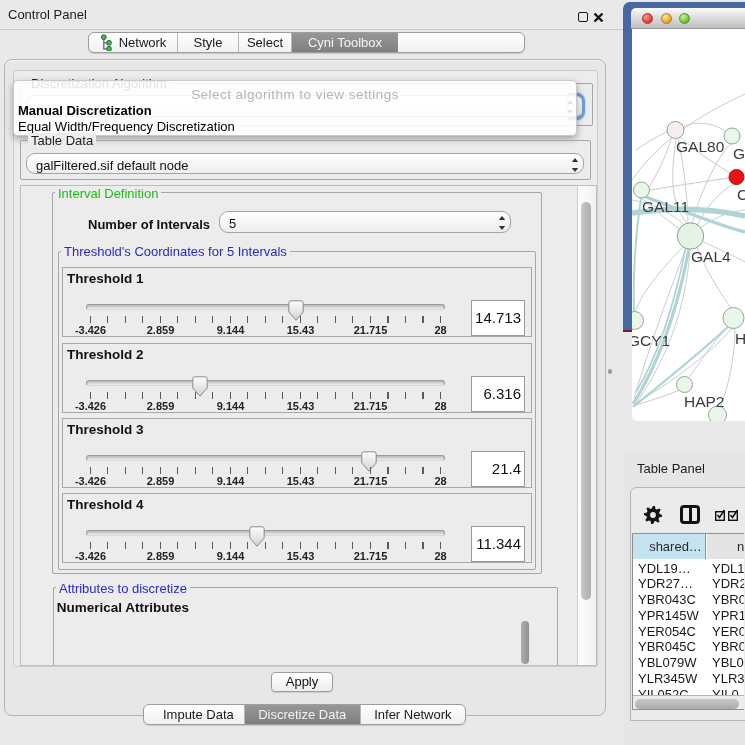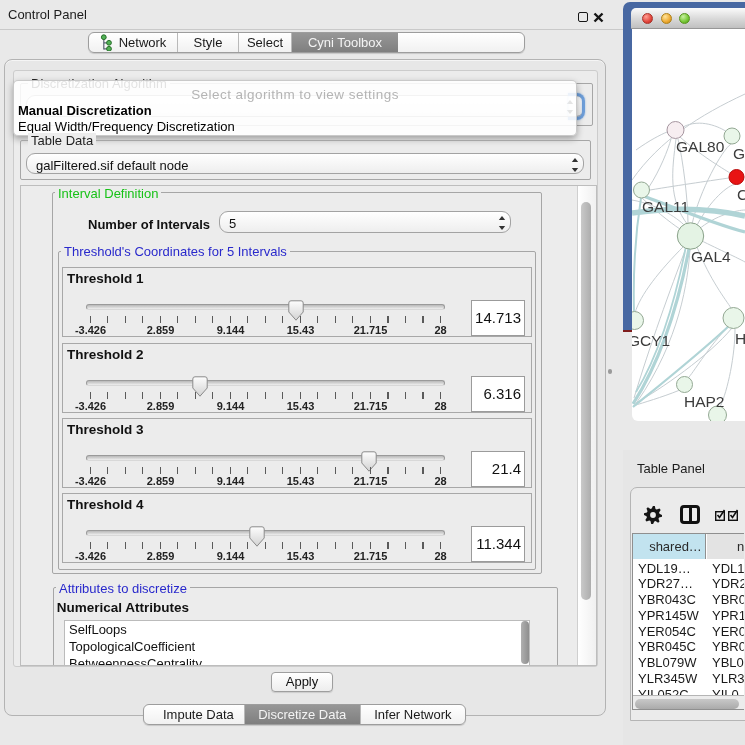--- a/index.html
+++ b/index.html
@@ -197,25 +197,20 @@
         <span style="left:307.5px;">21.715</span>
         <span style="left:377.5px;">28</span>
       </div>
     <div class="vbox">11.344</div>
   </div>
 
   
   <div class="group" style="left:31.7px; top:401.4px; width:505px; height:122px;"></div>
   <div class="gtitle" style="left:35px; top:394.5px; color:#2929cc;">Attributes to discretize</div>
   <div style="position:absolute; left:35.8px; top:413.5px; font-size:13.5px; font-weight:bold; color:#111;">Numerical Attributes</div>
-  <div id="numlist" class="abs" style="left:43px; top:434px; width:466px; height:46px;">
-    <div>SelfLoops</div>
-    <div>TopologicalCoefficient</div>
-    <div>BetweennessCentrality</div>
-  </div>
   <div class="abs" style="left:500px; top:434.5px; width:8px; height:43px; background:linear-gradient(90deg,#b0b0b0,#8e8e8e); border-radius:4px;"></div>
 
   <svg width="0" height="0">
       <defs>
         <linearGradient id="tg" x1="0" y1="0" x2="0" y2="1">
           <stop offset="0" stop-color="#fdfdfd"></stop>
           <stop offset="1" stop-color="#d2d2d2"></stop>
         </linearGradient>
       </defs>
     </svg>

